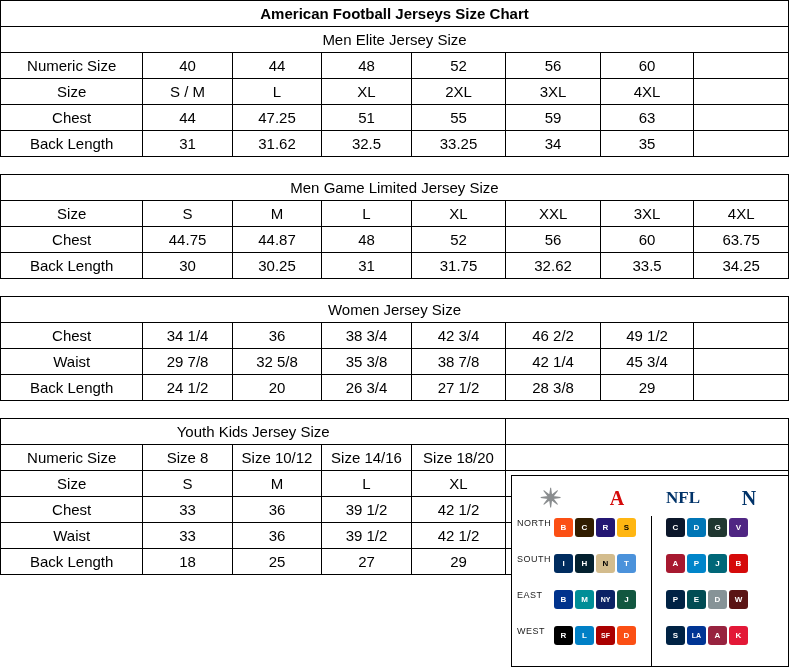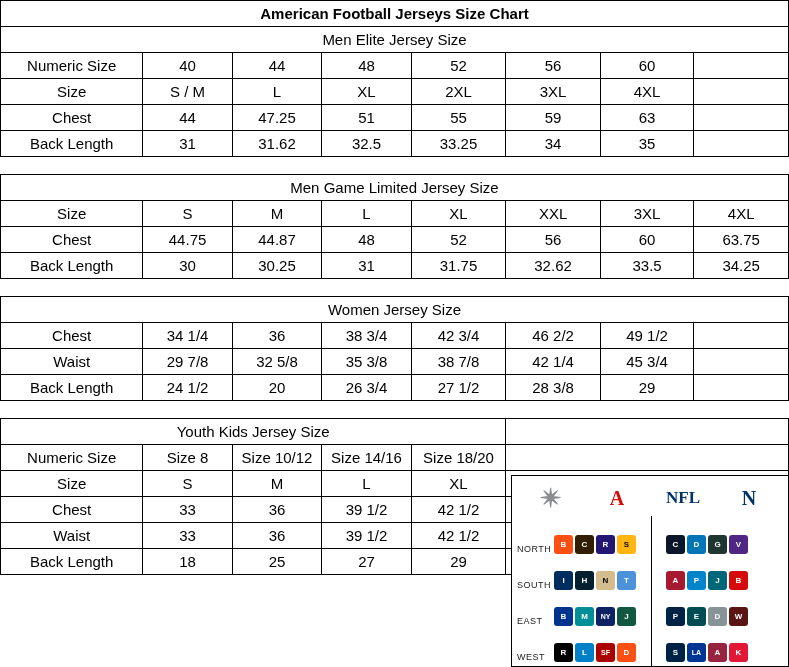--- a/index.html
+++ b/index.html
@@ -97,21 +97,21 @@
   }
   .logo-nfl {
     color: #013369;
     font-size: 17px;
   }
   .logo-nfc {
     color: #013369;
   }
   .div-row {
     display: flex;
-    align-items: flex-end;
+    align-items: flex-start;
     height: 36px;
     padding: 0 2px;
     box-sizing: border-box;
   }
   .div-label {
     width: 40px;
     font-size: 9px;
     letter-spacing: 0.5px;
     color: #222222;
     text-align: left;

